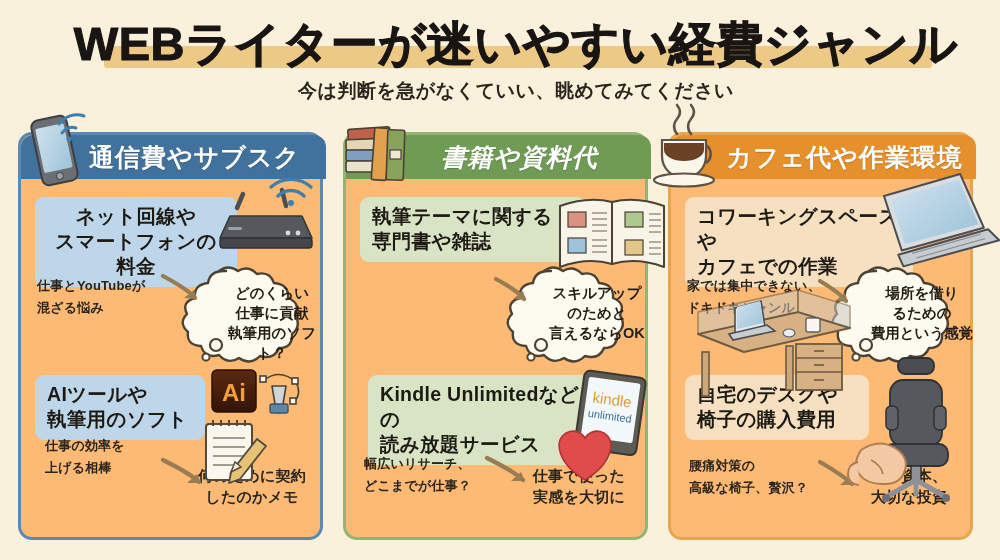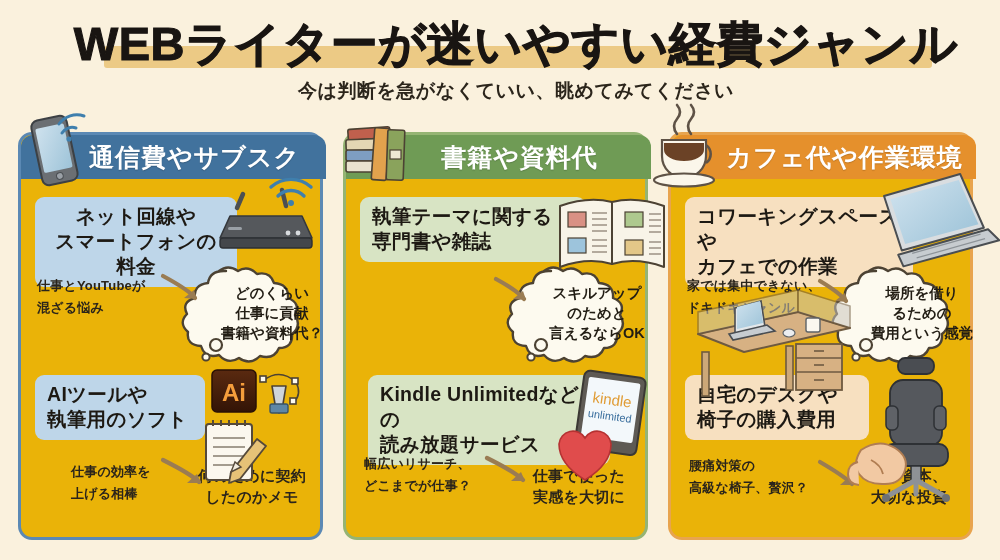--- a/index.html
+++ b/index.html
@@ -27,36 +27,36 @@
   }
   .subtitle{
     position:absolute;left:0;top:78px;width:1000px;text-align:center;
     font-size:19px;font-weight:bold;color:#2b251b;letter-spacing:0.5px;
   }
 
   
   .panel{
     position:absolute;top:132px;width:305px;height:408px;
     border-radius:14px;
-    background:#eab308;
+    background:#fdba74;
     box-sizing:border-box;
   }
   .panel .hdr{
     position:absolute;left:0;top:0;width:305px;height:44px;
     border-radius:12px 12px 0 0;
     display:flex;align-items:center;justify-content:center;
     color:#ffffff;font-size:25px;font-weight:bold;letter-spacing:1px;
     box-sizing:border-box;padding-left:42px;
     text-shadow:0 1px 1px rgba(0,0,0,.18);
   }
   .p1{left:18px;border:3px solid #5b89b4;}
   .p2{left:343px;border:3px solid #95b473;}
   .p3{left:668px;border:3px solid #e8a44e;}
   .p1 .hdr{background:#41729d;}
-  .p2 .hdr{background:#6f9b55;}
+  .p2 .hdr{background:#6f9b55;font-style:italic;}
   .p3 .hdr{background:#e5902c;}
 
   
   .chip{
     position:absolute;border-radius:9px;
     padding:7px 12px 8px 12px;
     font-size:19.5px;font-weight:bold;line-height:25px;
     color:#1d1913;letter-spacing:0.3px;white-space:pre-line;
     box-sizing:border-box;
   }
@@ -97,21 +97,21 @@
 
     <div class="chip chip1" style="left:14px;top:62px;width:202px;text-align:center;">ネット回線や
 スマートフォンの料金</div>
 
     <div class="note" style="left:16px;top:140px;">仕事とYouTubeが
 混ざる悩み</div>
 
     <div class="chip chip1" style="left:14px;top:240px;width:170px;">AIツールや
 執筆用のソフト</div>
 
-    <div class="note" style="left:24px;top:326px;margin-left:26px;">仕事の効率を
+    <div class="note" style="left:24px;top:300px;">仕事の効率を
 上げる相棒</div>
 
     <div class="cap" style="left:166px;top:330px;width:130px;">何のために契約
 したのかメモ</div>
   </div>
 
   <div class="panel p2">
     <div class="hdr">書籍や資料代</div>
 
     <div class="chip chip2" style="left:14px;top:62px;width:226px;">執筆テーマに関する
@@ -361,20 +361,20 @@
 
     <g>
       <path d="M861,450 q18,-12 34,-2 q14,9 10,22 q-4,14 -20,14 q-18,1 -26,-10 q-7,-10 2,-24 Z" fill="#f2c9a3" stroke="#b07d52" stroke-width="2"></path>
       <path d="M858,462 q-10,2 -10,12 q0,10 11,11" fill="#f2c9a3" stroke="#b07d52" stroke-width="2"></path>
       <path d="M871,460 q10,5 12,14" fill="none" stroke="#b07d52" stroke-width="1.8"></path>
     </g>
   </svg>
 
   <div class="bubble-txt" style="left:219px;top:283px;width:106px;">どのくらい
 仕事に貢献
-書籍や資料代？</div>
+執筆用のソフト？</div>
   <div class="bubble-txt" style="left:869px;top:283px;width:106px;">場所を借り
 るための
 費用という感覚</div>
   <div class="bubble-txt" style="left:544px;top:283px;width:106px;">スキルアップ
 のためと
 言えるならOK</div>
 </div>
 
 </body></html>

